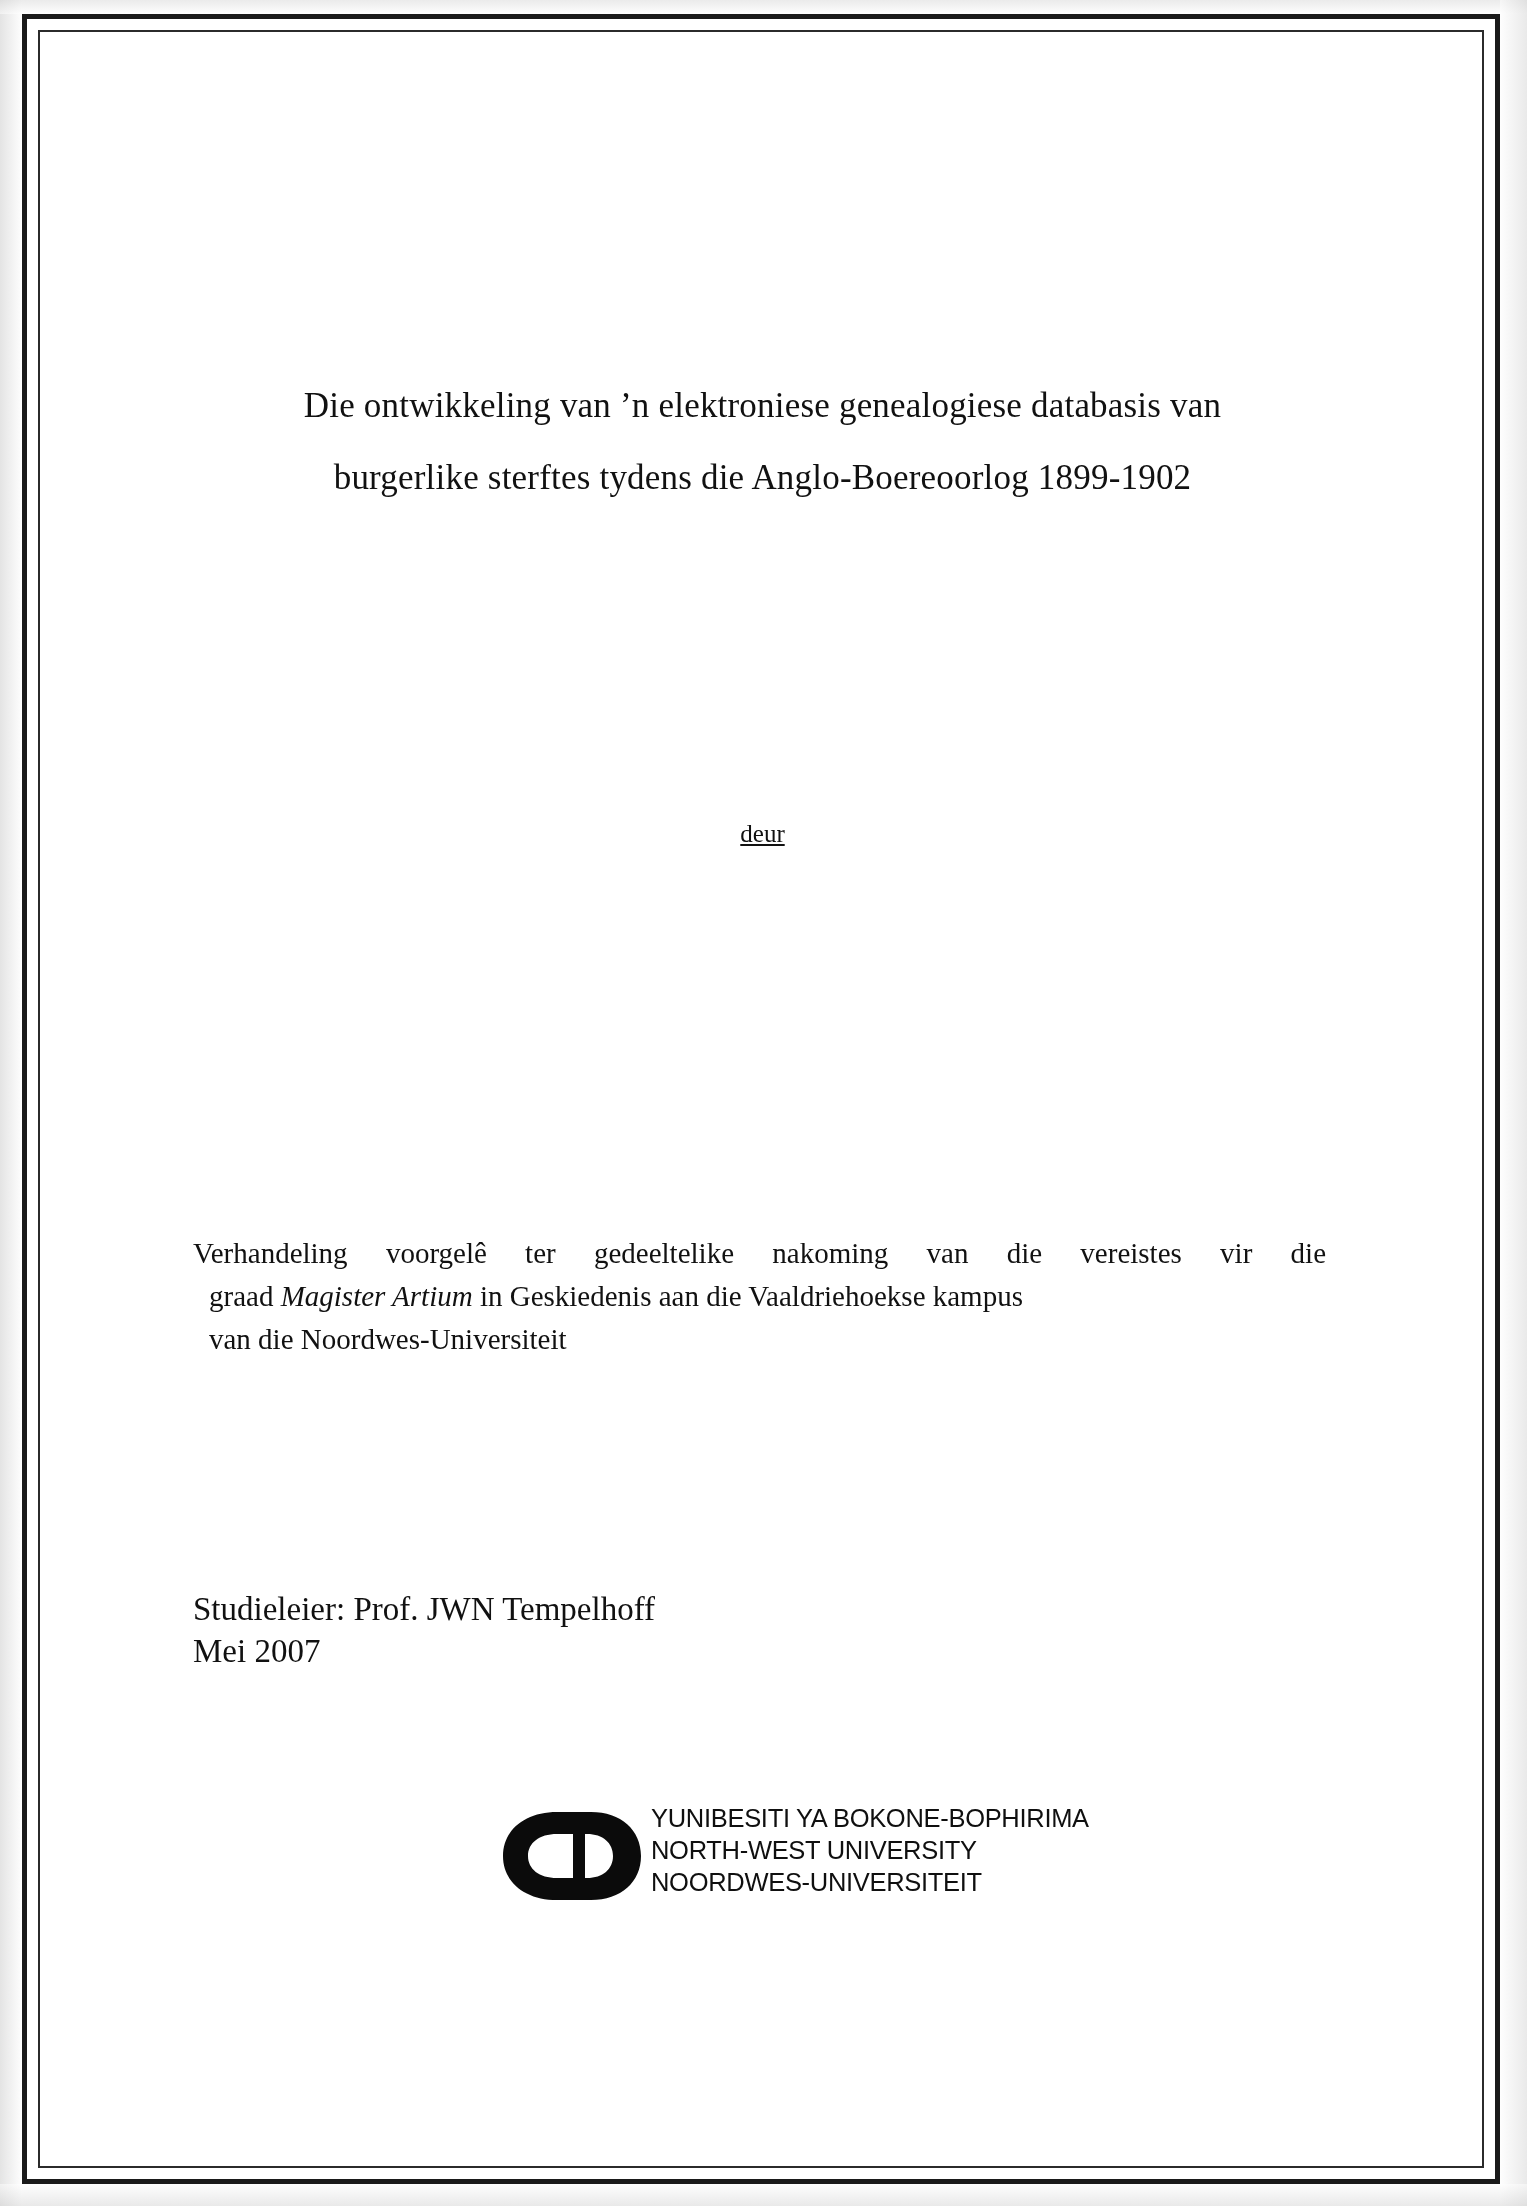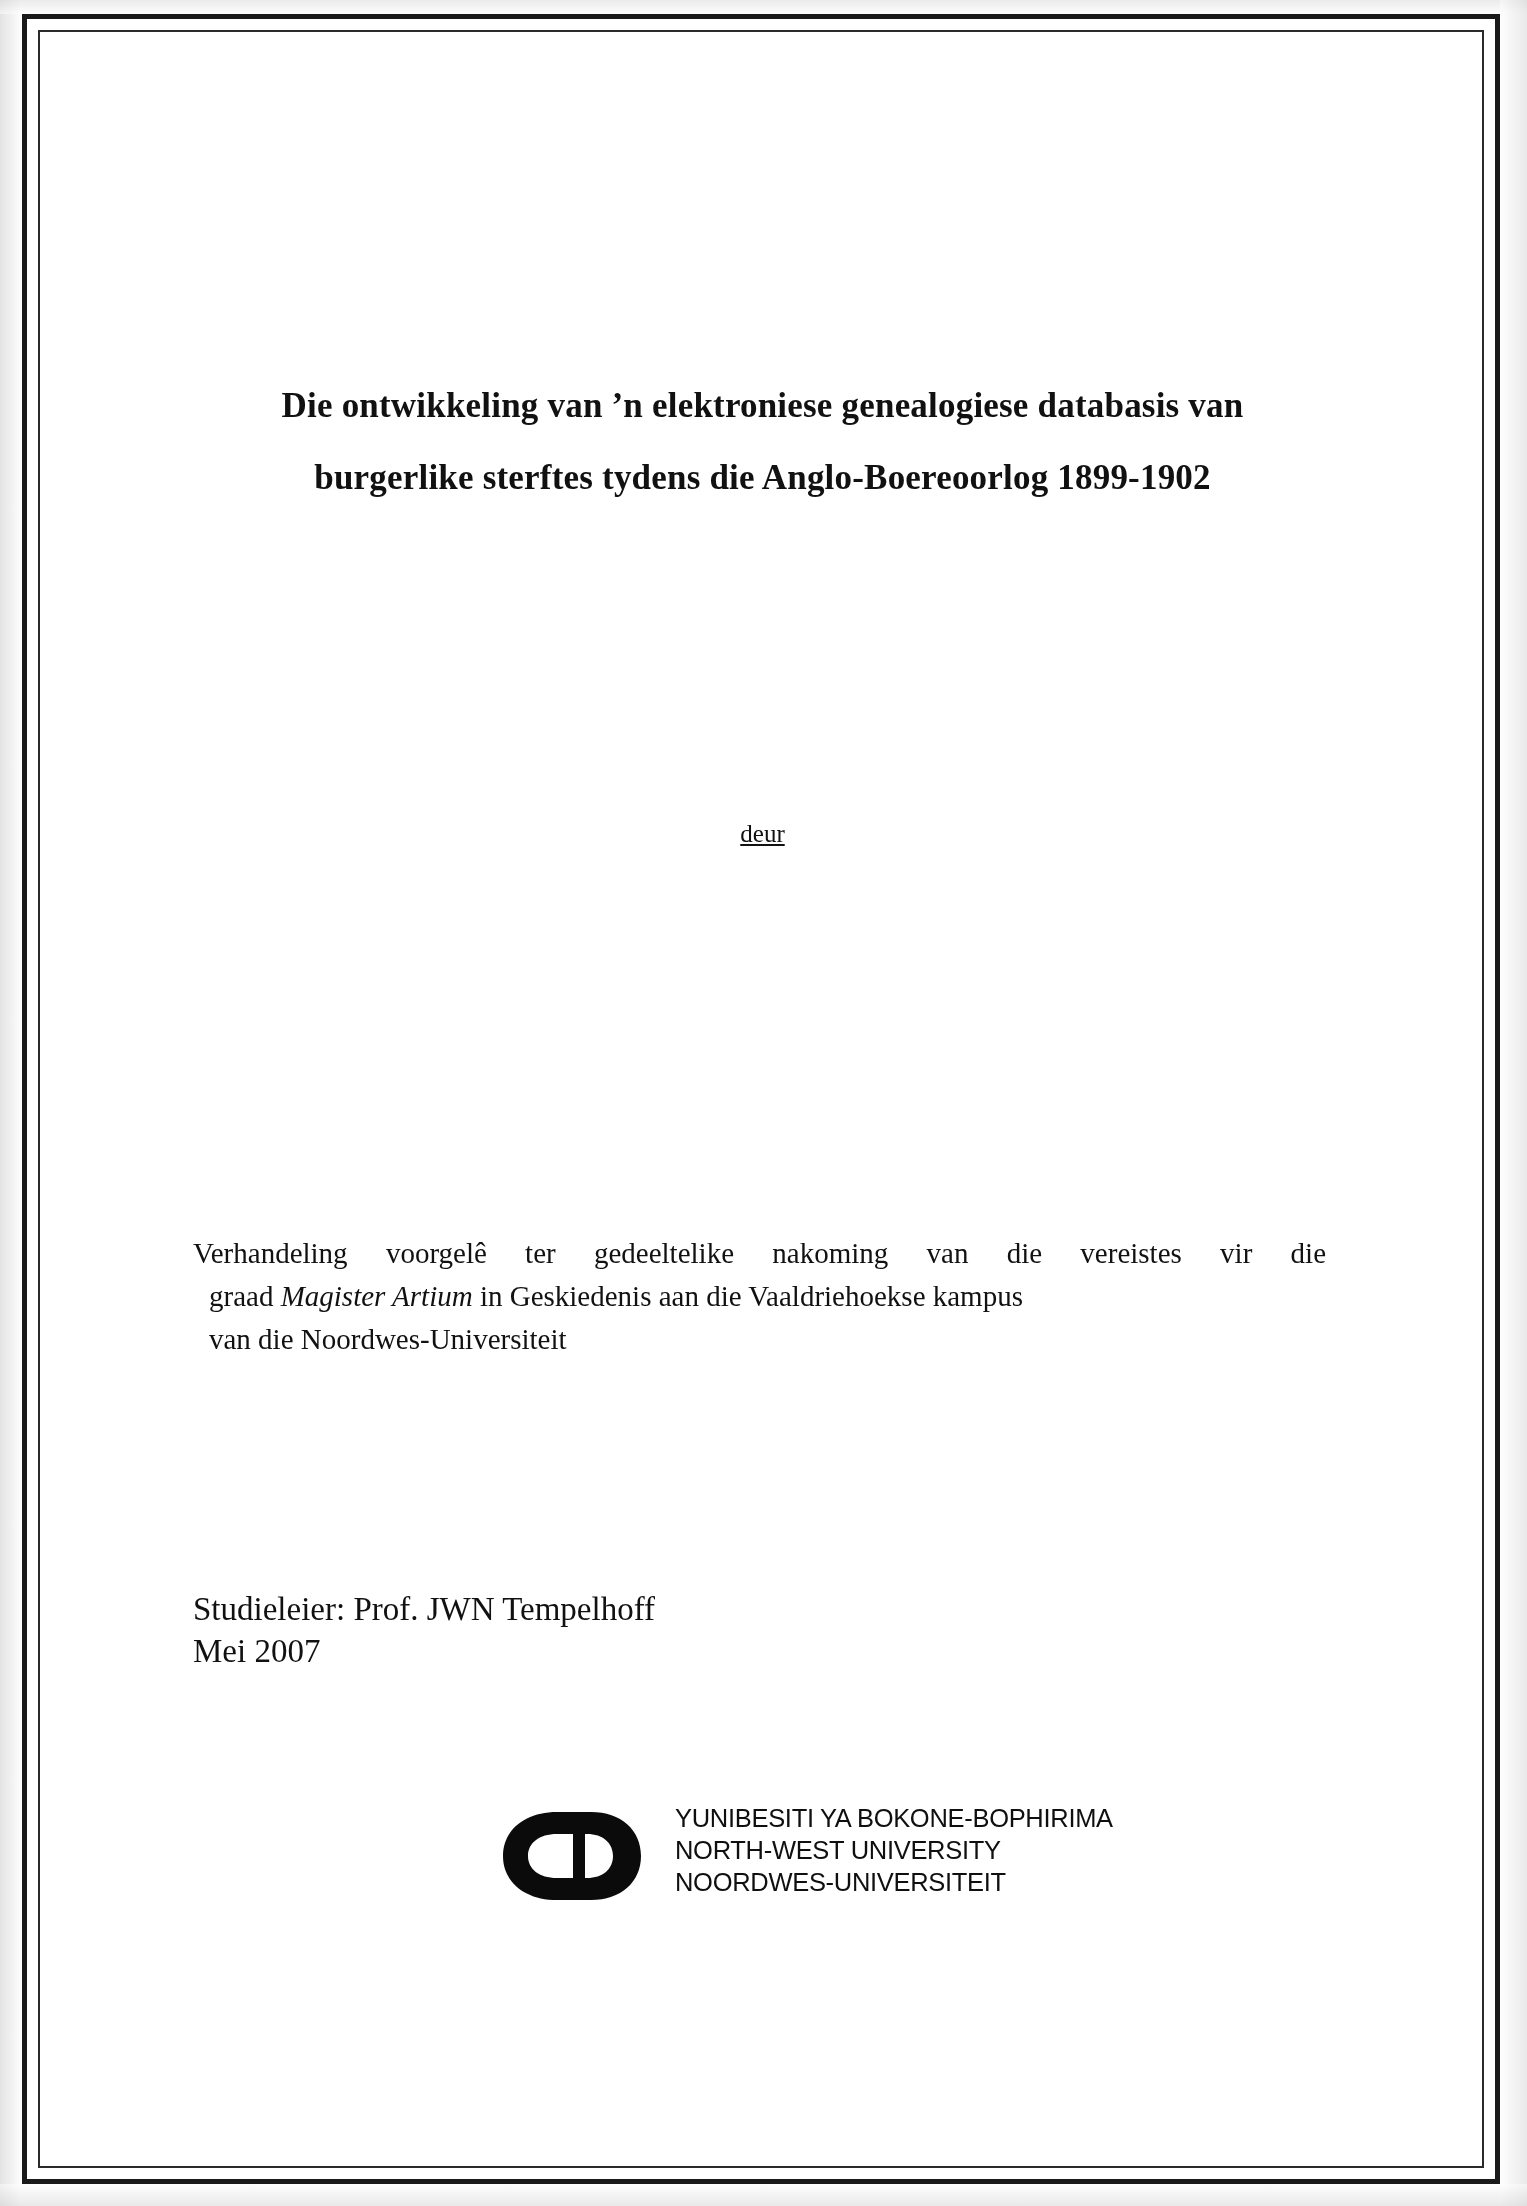--- a/index.html
+++ b/index.html
@@ -56,21 +56,20 @@
     width: 1155px;
     height: 2120px;
   }
 
   .title-block {
     position: absolute;
     left: 0;
     top: 340px;
     width: 1155px;
     text-align: center;
-    font-weight: bold;
   }
   .title-line {
     font-size: 35px;
     line-height: 72px;
     letter-spacing: 0.2px;
   }
 
   .deur {
     position: absolute;
     left: 0;
@@ -132,21 +131,21 @@
     left: 0;
     top: 6px;
     width: 160px;
     height: 104px;
   }
   .logo-mark svg {
     display: block;
   }
   .logo-text {
     position: absolute;
-    left: 180px;
+    left: 156px;
     top: 4px;
     font-family: "Liberation Sans", sans-serif;
     font-size: 25.5px;
     line-height: 32px;
     letter-spacing: -0.3px;
     color: #0f0f0f;
     white-space: nowrap;
   }
 
   

